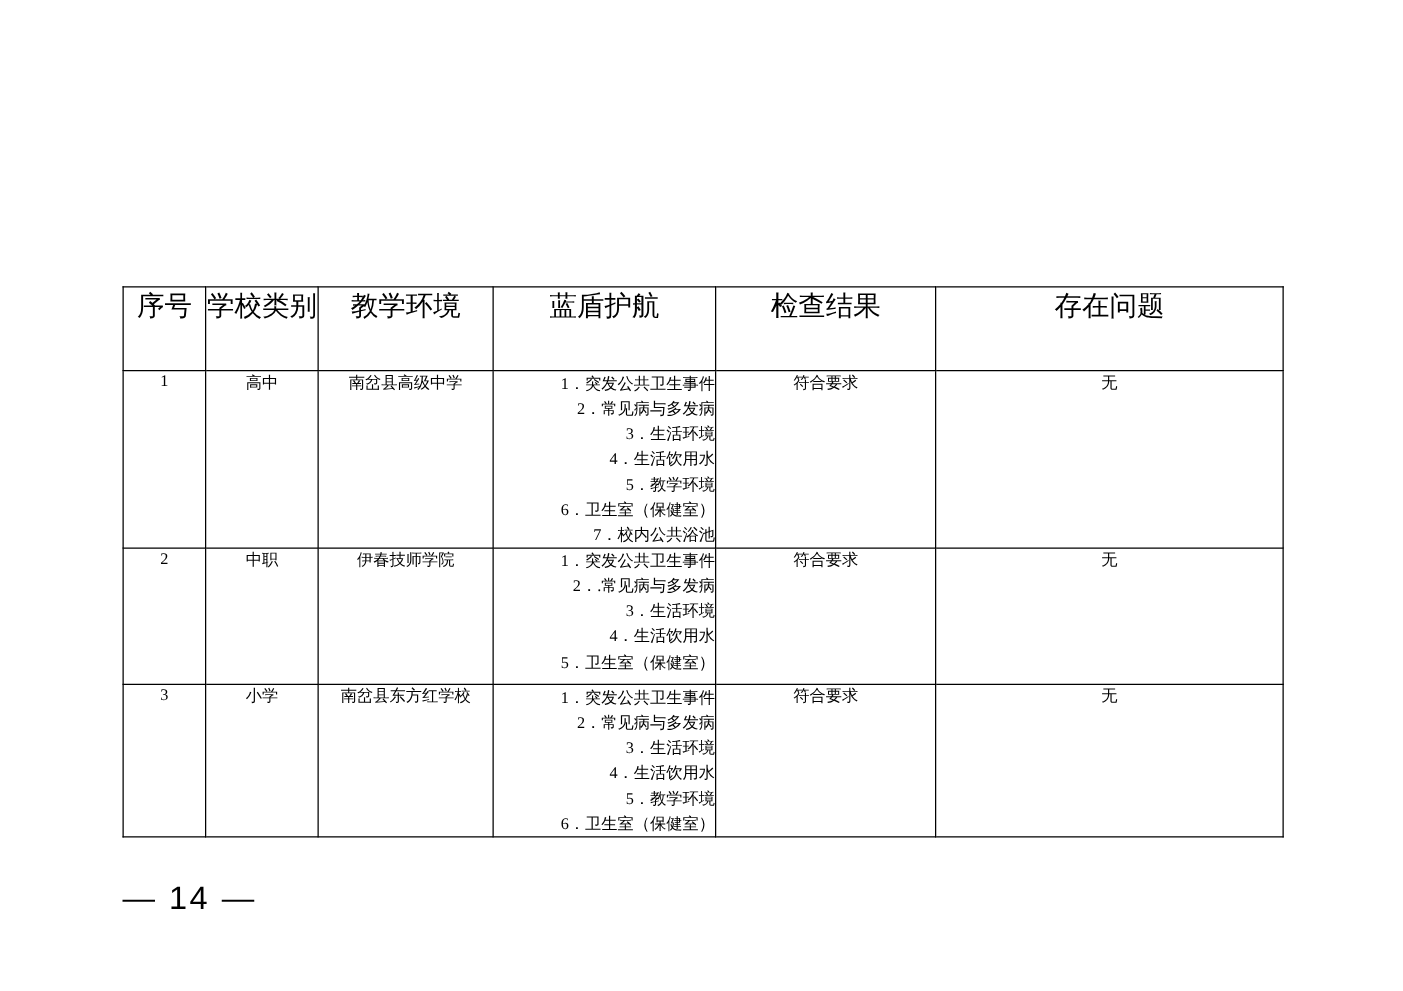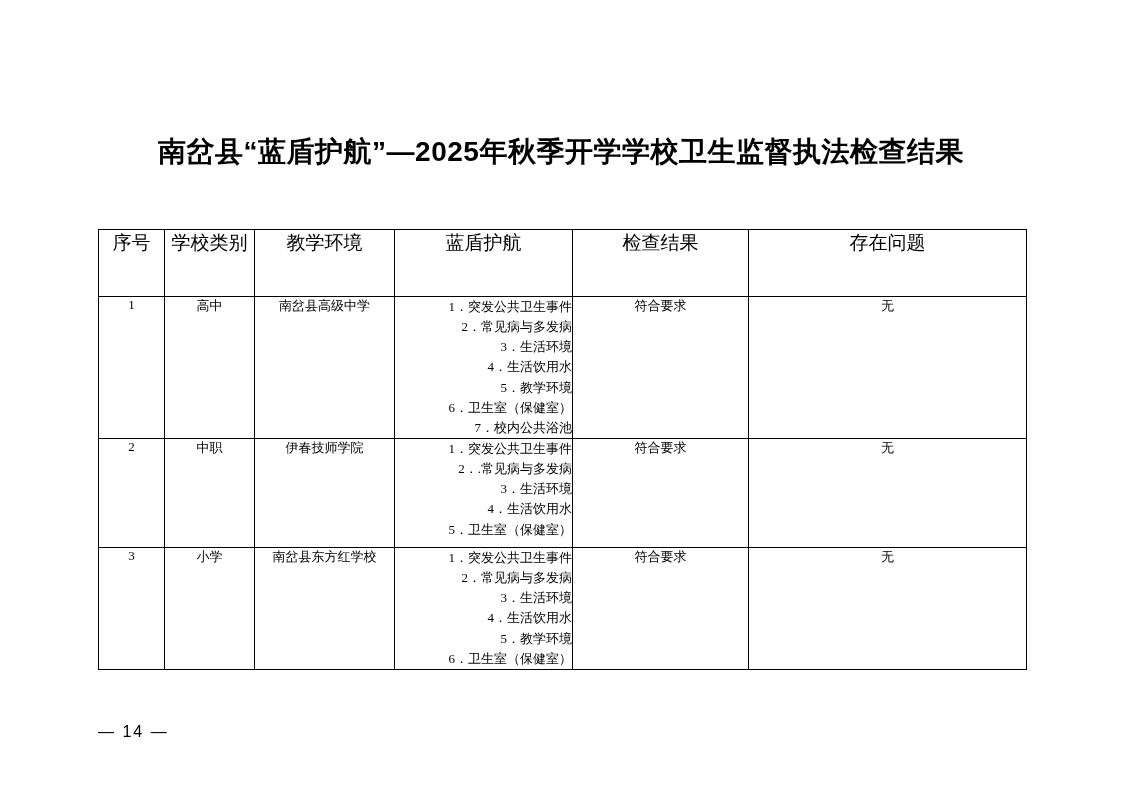--- a/index.html
+++ b/index.html
@@ -46,21 +46,21 @@
   table.inspection td, table.inspection th {
     border: 1px solid #000000;
     padding: 0;
     vertical-align: top;
     font-weight: normal;
   }
   thead th {
     height: 66px;
     vertical-align: middle;
     text-align: center;
-    font-size: 19px;
+    font-size: 22px;
     font-family: "Liberation Serif", "DejaVu Serif", serif;
   }
   .col-idx   { width: 66px; }
   .col-type  { width: 90px; }
   .col-name  { width: 140px; }
   .col-content { width: 178px; }
   .col-result  { width: 176px; }
   .col-problem { width: 278px; }
 
   tbody td {
@@ -85,31 +85,29 @@
   }
   .row-1 td { height: 122px; }
   .row-2 td { height: 108px; }
   .row-3 td { height: 112px; }
 
   .page-number {
     position: absolute;
     left: 98px;
     top: 703px;
     font-family: "Liberation Sans", "DejaVu Sans", sans-serif;
-    font-size: 16px;
+    font-size: 26px;
     letter-spacing: 2px;
-    margin-top: 20px;
   }
 </style>
 </head>
 <body>
 
 <div class="page">
 
-  <div class="doc-title">南岔县“蓝盾护航”—2025年秋季开学学校卫生监督执法检查结果</div>
 
   <table class="inspection">
     <colgroup>
       <col class="col-idx">
       <col class="col-type">
       <col class="col-name">
       <col class="col-content">
       <col class="col-result">
       <col class="col-problem">
     </colgroup>

